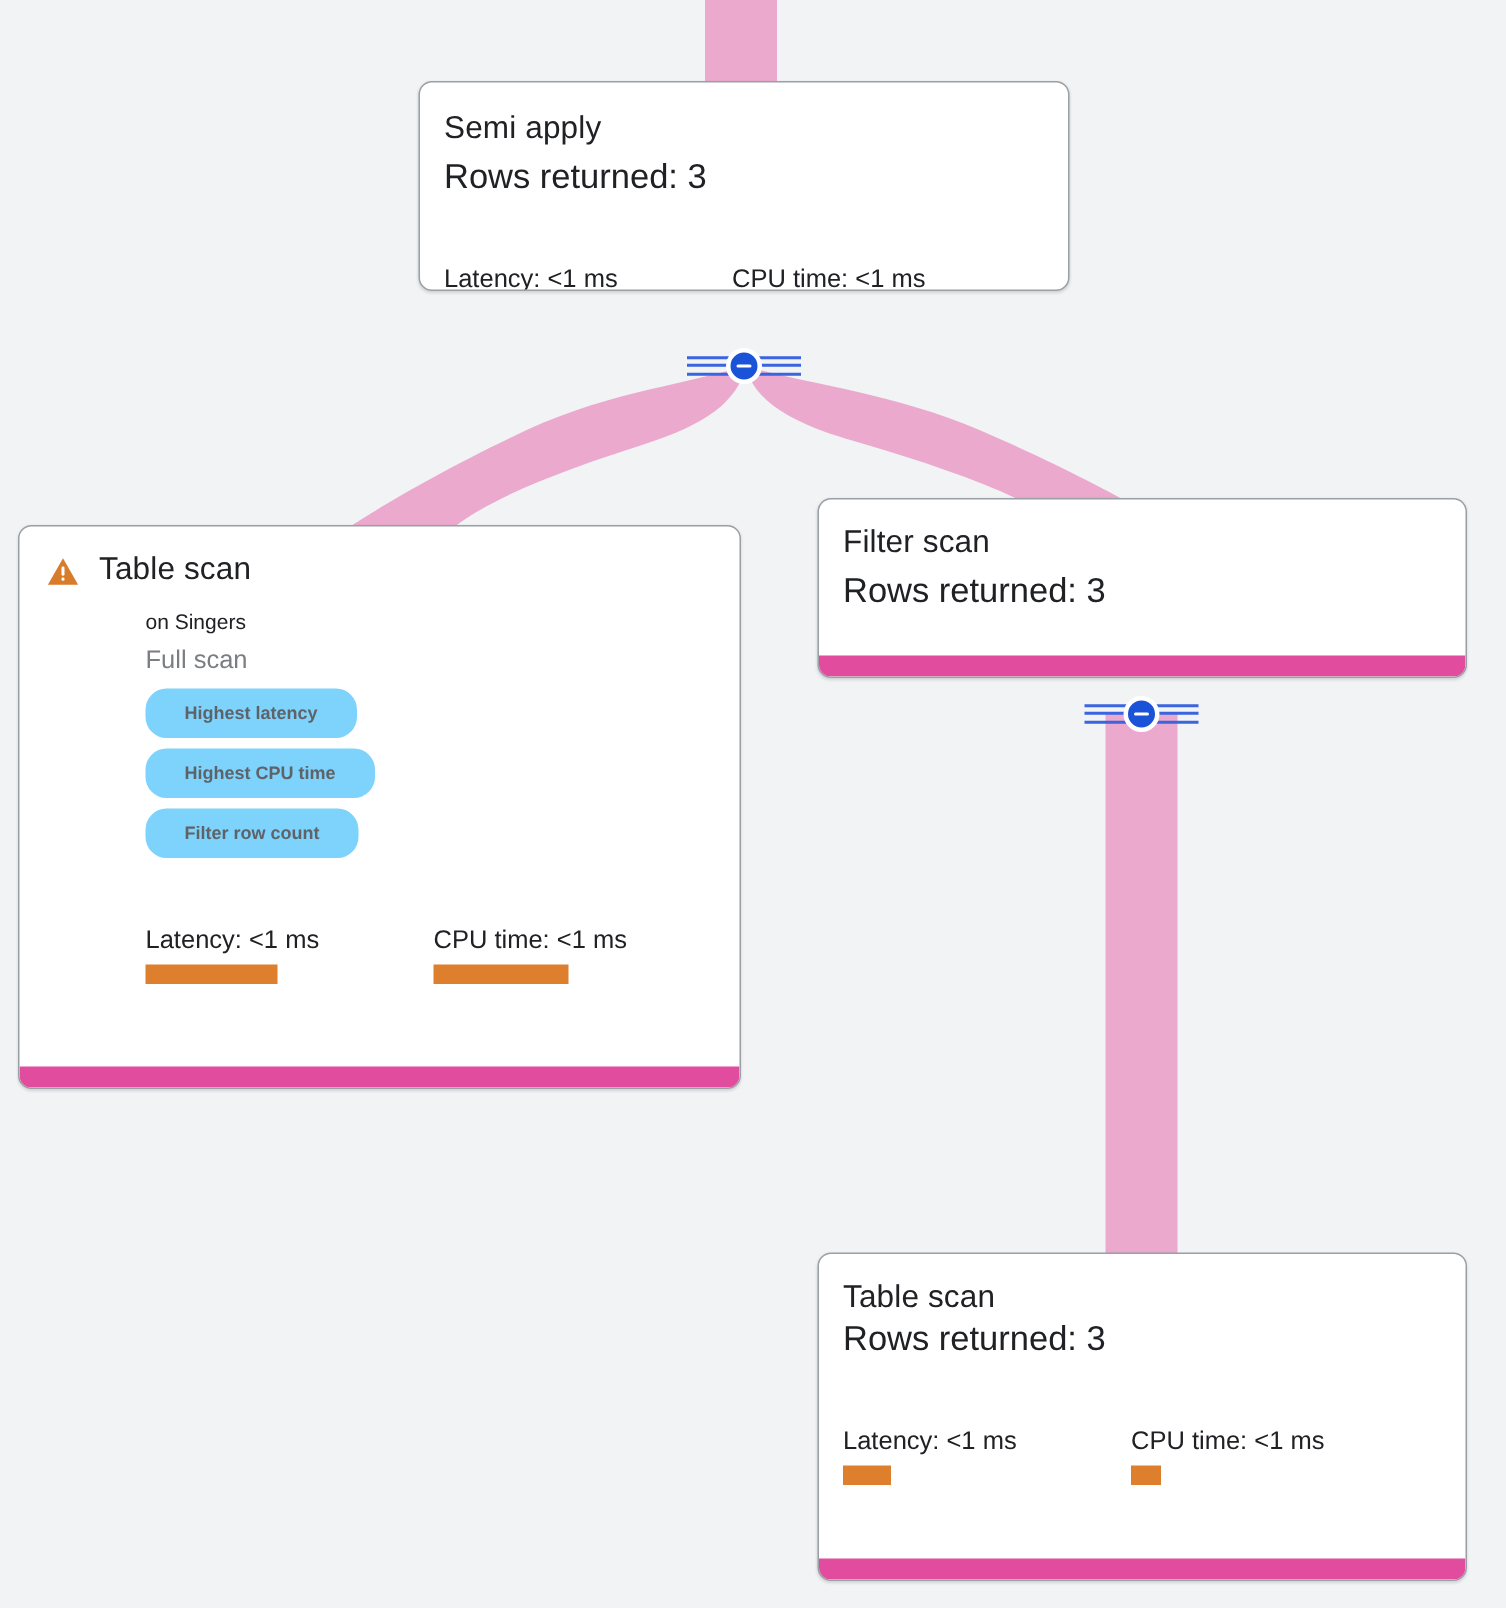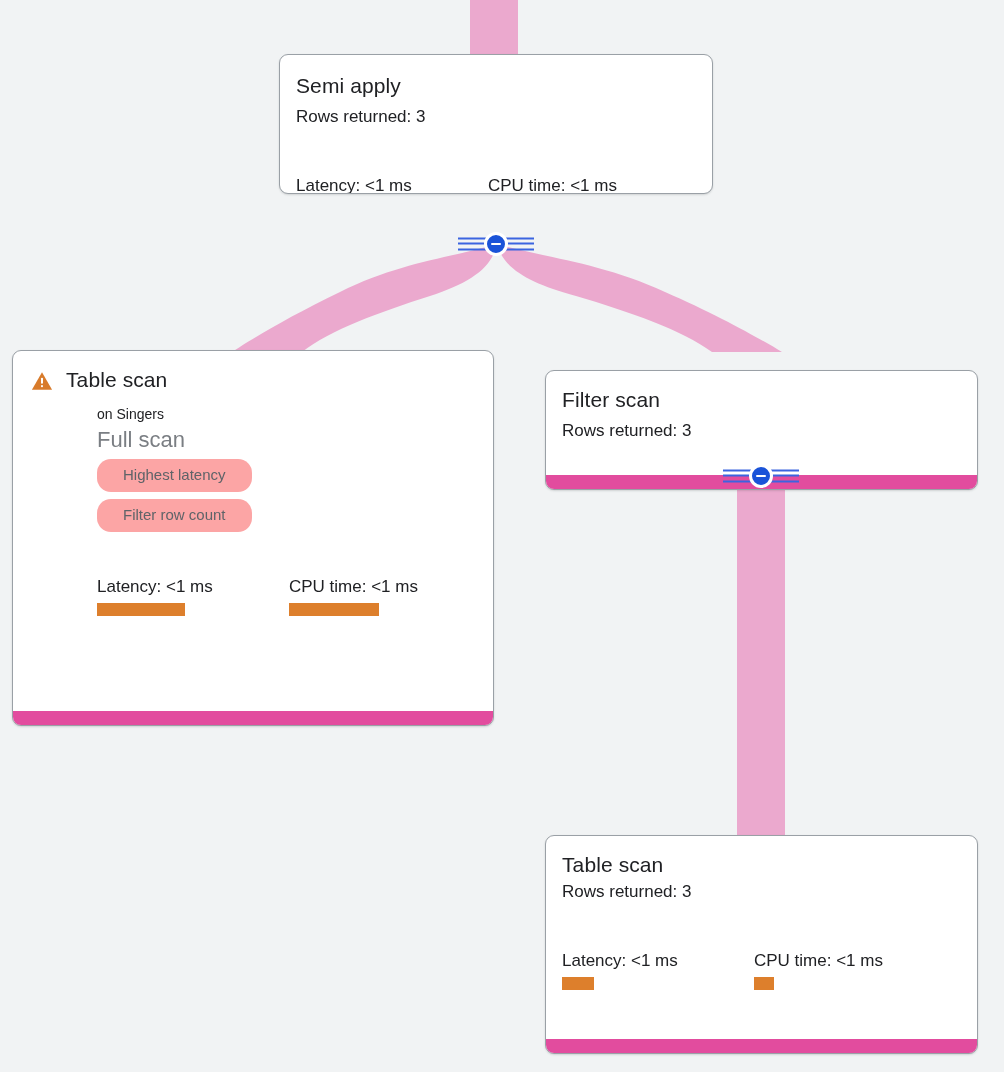--- a/index.html
+++ b/index.html
@@ -75,48 +75,49 @@
     margin-top: 3px;
   }
 
   .node-sub {
     font-size: 14px;
     line-height: 24px;
     color: #202124;
     margin-top: 6px;
   }
   .node-sub-muted {
-    font-size: 22px;
+    font-size: 17px;
     line-height: 24px;
     color: #7A7E83;
     margin-top: 2px;
   }
   .node-rows {
-    font-size: 17px;
+    font-size: 23px;
     line-height: 24px;
     color: #202124;
     margin-top: 6px;
   }
 
   .chips {
     margin-top: 7px;
     display: flex;
     flex-direction: column;
     align-items: flex-start;
     gap: 7px;
     padding-left: 66px;
   }
   .chip {
-    background: #fca5a5;
+    background: #7dd3fc;
     color: #5F6368;
-    font-size: 15px;
+    font-size: 12px;
     line-height: 20px;
     border-radius: 14px;
     padding: 6px 26px 7px 26px;
     white-space: nowrap;
+    font-weight: bold;
   }
 
   .metrics {
     margin-top: 14px;
     display: flex;
   }
   .metric {
     display: flex;
     flex-direction: column;
     margin-top: 32px;
@@ -245,37 +246,38 @@
           <path d="M12 2.4 L23 21.6 L1 21.6 Z" fill="#D87B2B"></path>
           <rect x="10.9" y="8.4" width="2.2" height="6.6" rx="1" fill="#FFFFFF"></rect>
           <rect x="10.9" y="16.4" width="2.2" height="2.4" rx="1" fill="#FFFFFF"></rect>
         </svg>
         <div class="node-title">Table scan</div>
       </div>
       <div class="node-sub" style="padding-left:66px; margin-top:9px;">on Singers</div>
       <div class="node-sub-muted" style="padding-left:66px;">Full scan</div>
       <div class="chips">
         <div class="chip">Highest latency</div>
+        <div class="chip">Highest CPU time</div>
         <div class="chip">Filter row count</div>
       </div>
       <div class="metrics" style="padding-left:66px; margin-top:12px;">
         <div class="metric" style="width:192px;">
           <div class="metric-label">Latency: &lt;1 ms</div>
           <div class="metric-bar" style="width:88px;"></div>
         </div>
         <div class="metric">
           <div class="metric-label">CPU time: &lt;1 ms</div>
           <div class="metric-bar" style="width:90px;"></div>
         </div>
       </div>
     </div>
     <div class="node-footer"></div>
   </div>
 
-  <div class="node" style="left:545px; top:370px; width:433px; height:120px;">
+  <div class="node" style="left:545px; top:332px; width:433px; height:120px;">
     <div class="node-body" style="padding:16px 16px 10px 16px;">
       <div class="node-title-row">
         <div class="node-title">Filter scan</div>
       </div>
       <div class="node-rows">Rows returned: 3</div>
     </div>
     <div class="node-footer"></div>
   </div>
 
   <div class="toggle" style="left:723px; top:462px;">

